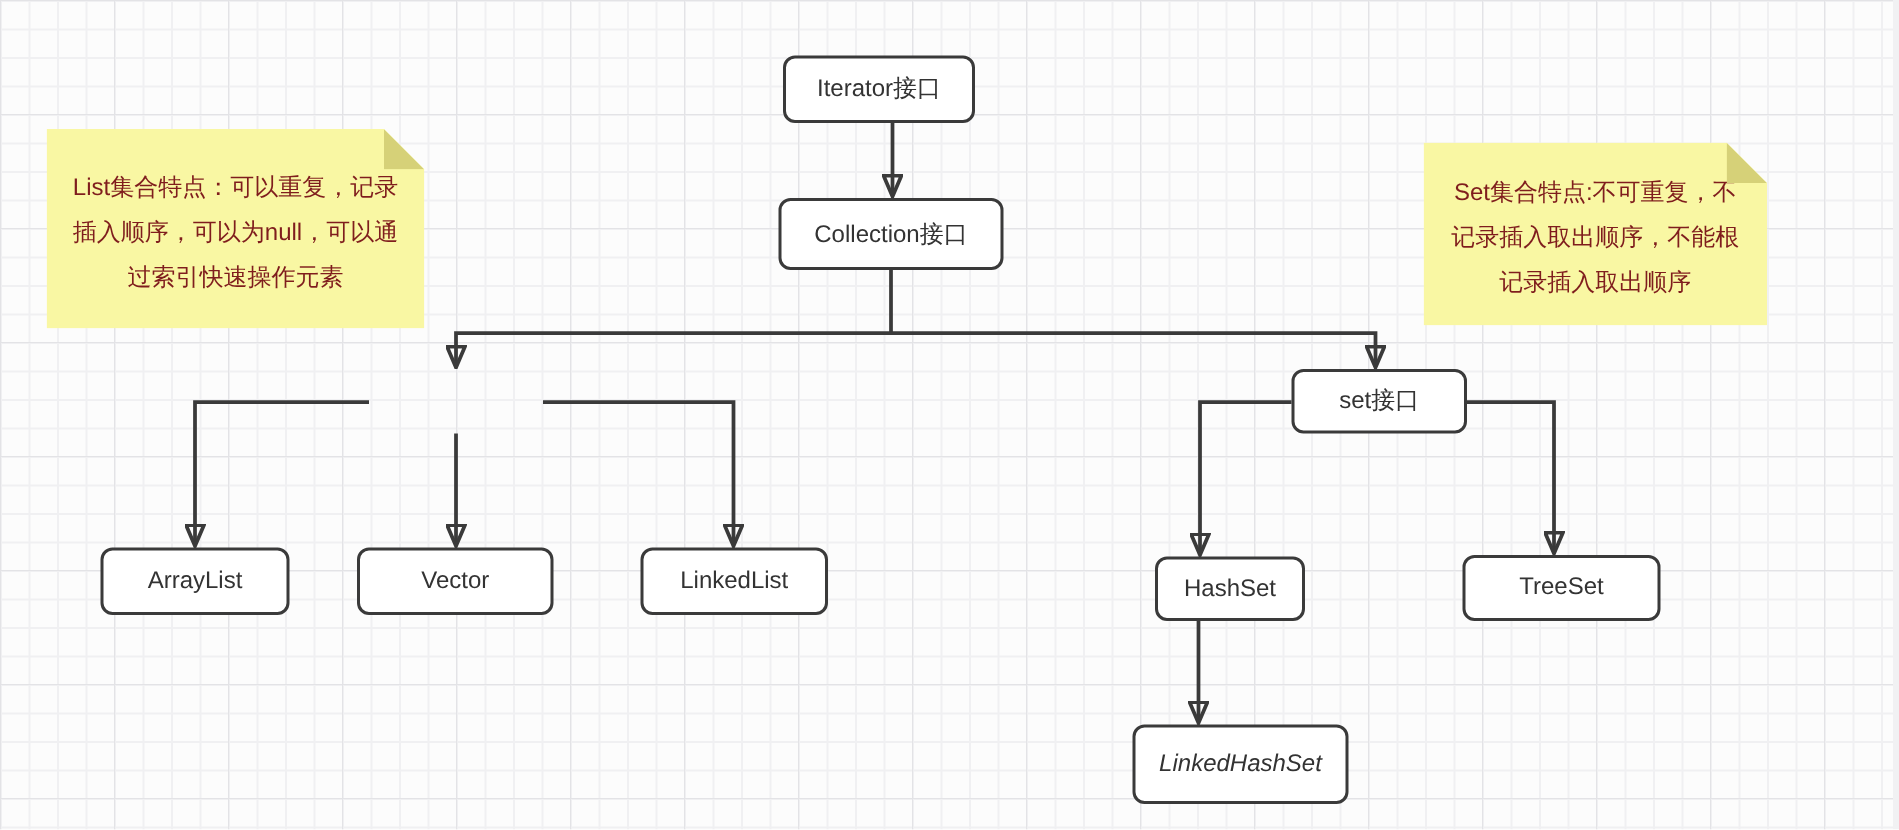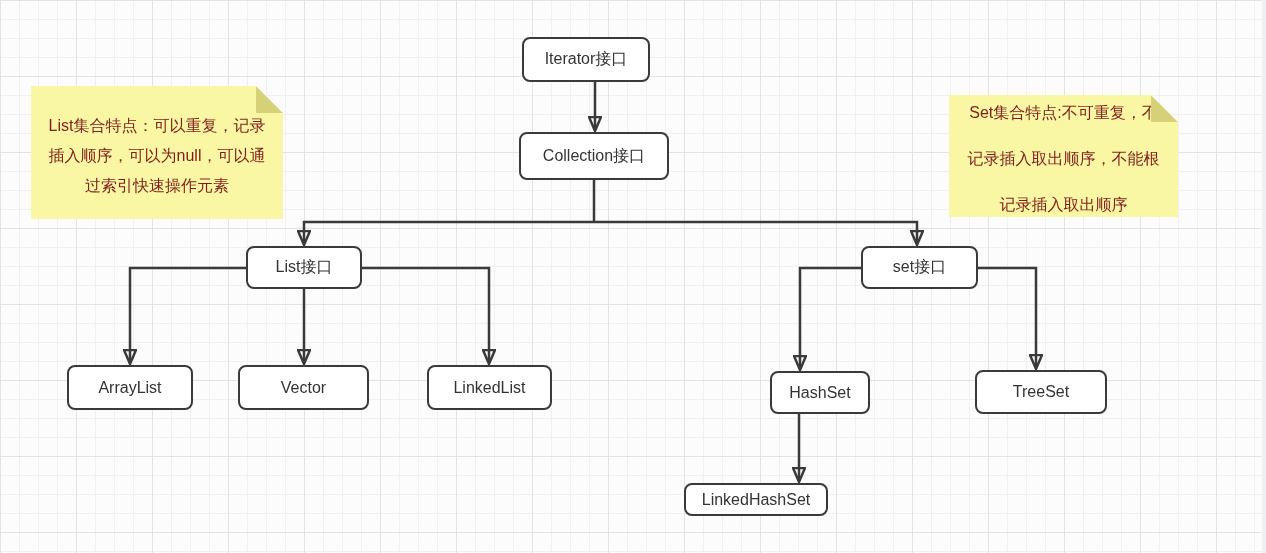--- a/index.html
+++ b/index.html
@@ -46,21 +46,21 @@
   }
   #n-iterator      { left: 522px; top:  37px; width: 128px; height: 45px; }
   #n-collection    { left: 519px; top: 132px; width: 150px; height: 48px; }
   #n-list          { left: 246px; top: 246px; width: 116px; height: 43px; }
   #n-set           { left: 861px; top: 246px; width: 117px; height: 43px; }
   #n-arraylist     { left:  67px; top: 365px; width: 126px; height: 45px; }
   #n-vector        { left: 238px; top: 365px; width: 131px; height: 45px; }
   #n-linkedlist    { left: 427px; top: 365px; width: 125px; height: 45px; }
   #n-hashset       { left: 738px; top: 371px; width: 100px; height: 43px; margin-left: 32px; }
   #n-treeset       { left: 975px; top: 370px; width: 132px; height: 44px; }
-  #n-linkedhashset { left: 684px; top: 483px; width: 144px; height: 33px; }
+  #n-linkedhashset { left: 755px; top: 483px; width: 144px; height: 53px; font-style: italic; }
 
   .note {
     position: absolute;
     box-sizing: border-box;
     background: #f9f7a3;
     color: #7f1d1d;
     font-size: 16px;
     line-height: 30px;
     text-align: center;
     display: flex;
@@ -70,21 +70,21 @@
     clip-path: polygon(0 0, calc(100% - 27px) 0, 100% 27px, 100% 100%, 0 100%);
   }
   .note .fold {
     position: absolute;
     top: 0; right: 0;
     width: 27px; height: 27px;
     background: #d6d178;
     clip-path: polygon(0 0, 100% 100%, 0 100%);
   }
   #note-list { left:  31px; top: 86px; width: 252px; height: 133px; }
-  #note-set  { left: 949px; top: 95px; width: 229px; height: 122px; gap: 16px; }
+  #note-set  { left: 949px; top: 95px; width: 229px; height: 122px; }
 
   .scroll-strip {
     position: absolute;
     right: 0; top: 0;
     width: 4px; height: 553px;
     background: #f1f1f3;
   }
 </style>
 </head>
 <body>
@@ -107,23 +107,20 @@
     <path d="M861,268 L800,268 L800,369" marker-end="url(#arrow)"></path>
     <path d="M978,268 L1036,268 L1036,368" marker-end="url(#arrow)"></path>
     <path d="M799,414 L799,481" marker-end="url(#arrow)"></path>
   </svg>
 
   <div class="node" id="n-iterator">
     <span>Iterator接口</span>
   </div>
   <div class="node" id="n-collection">
     <span>Collection接口</span>
-  </div>
-  <div class="node" id="n-list">
-    <span>List接口</span>
   </div>
   <div class="node" id="n-set">
     <span>set接口</span>
   </div>
   <div class="node" id="n-arraylist">
     <span>ArrayList</span>
   </div>
   <div class="node" id="n-vector">
     <span>Vector</span>
   </div>

